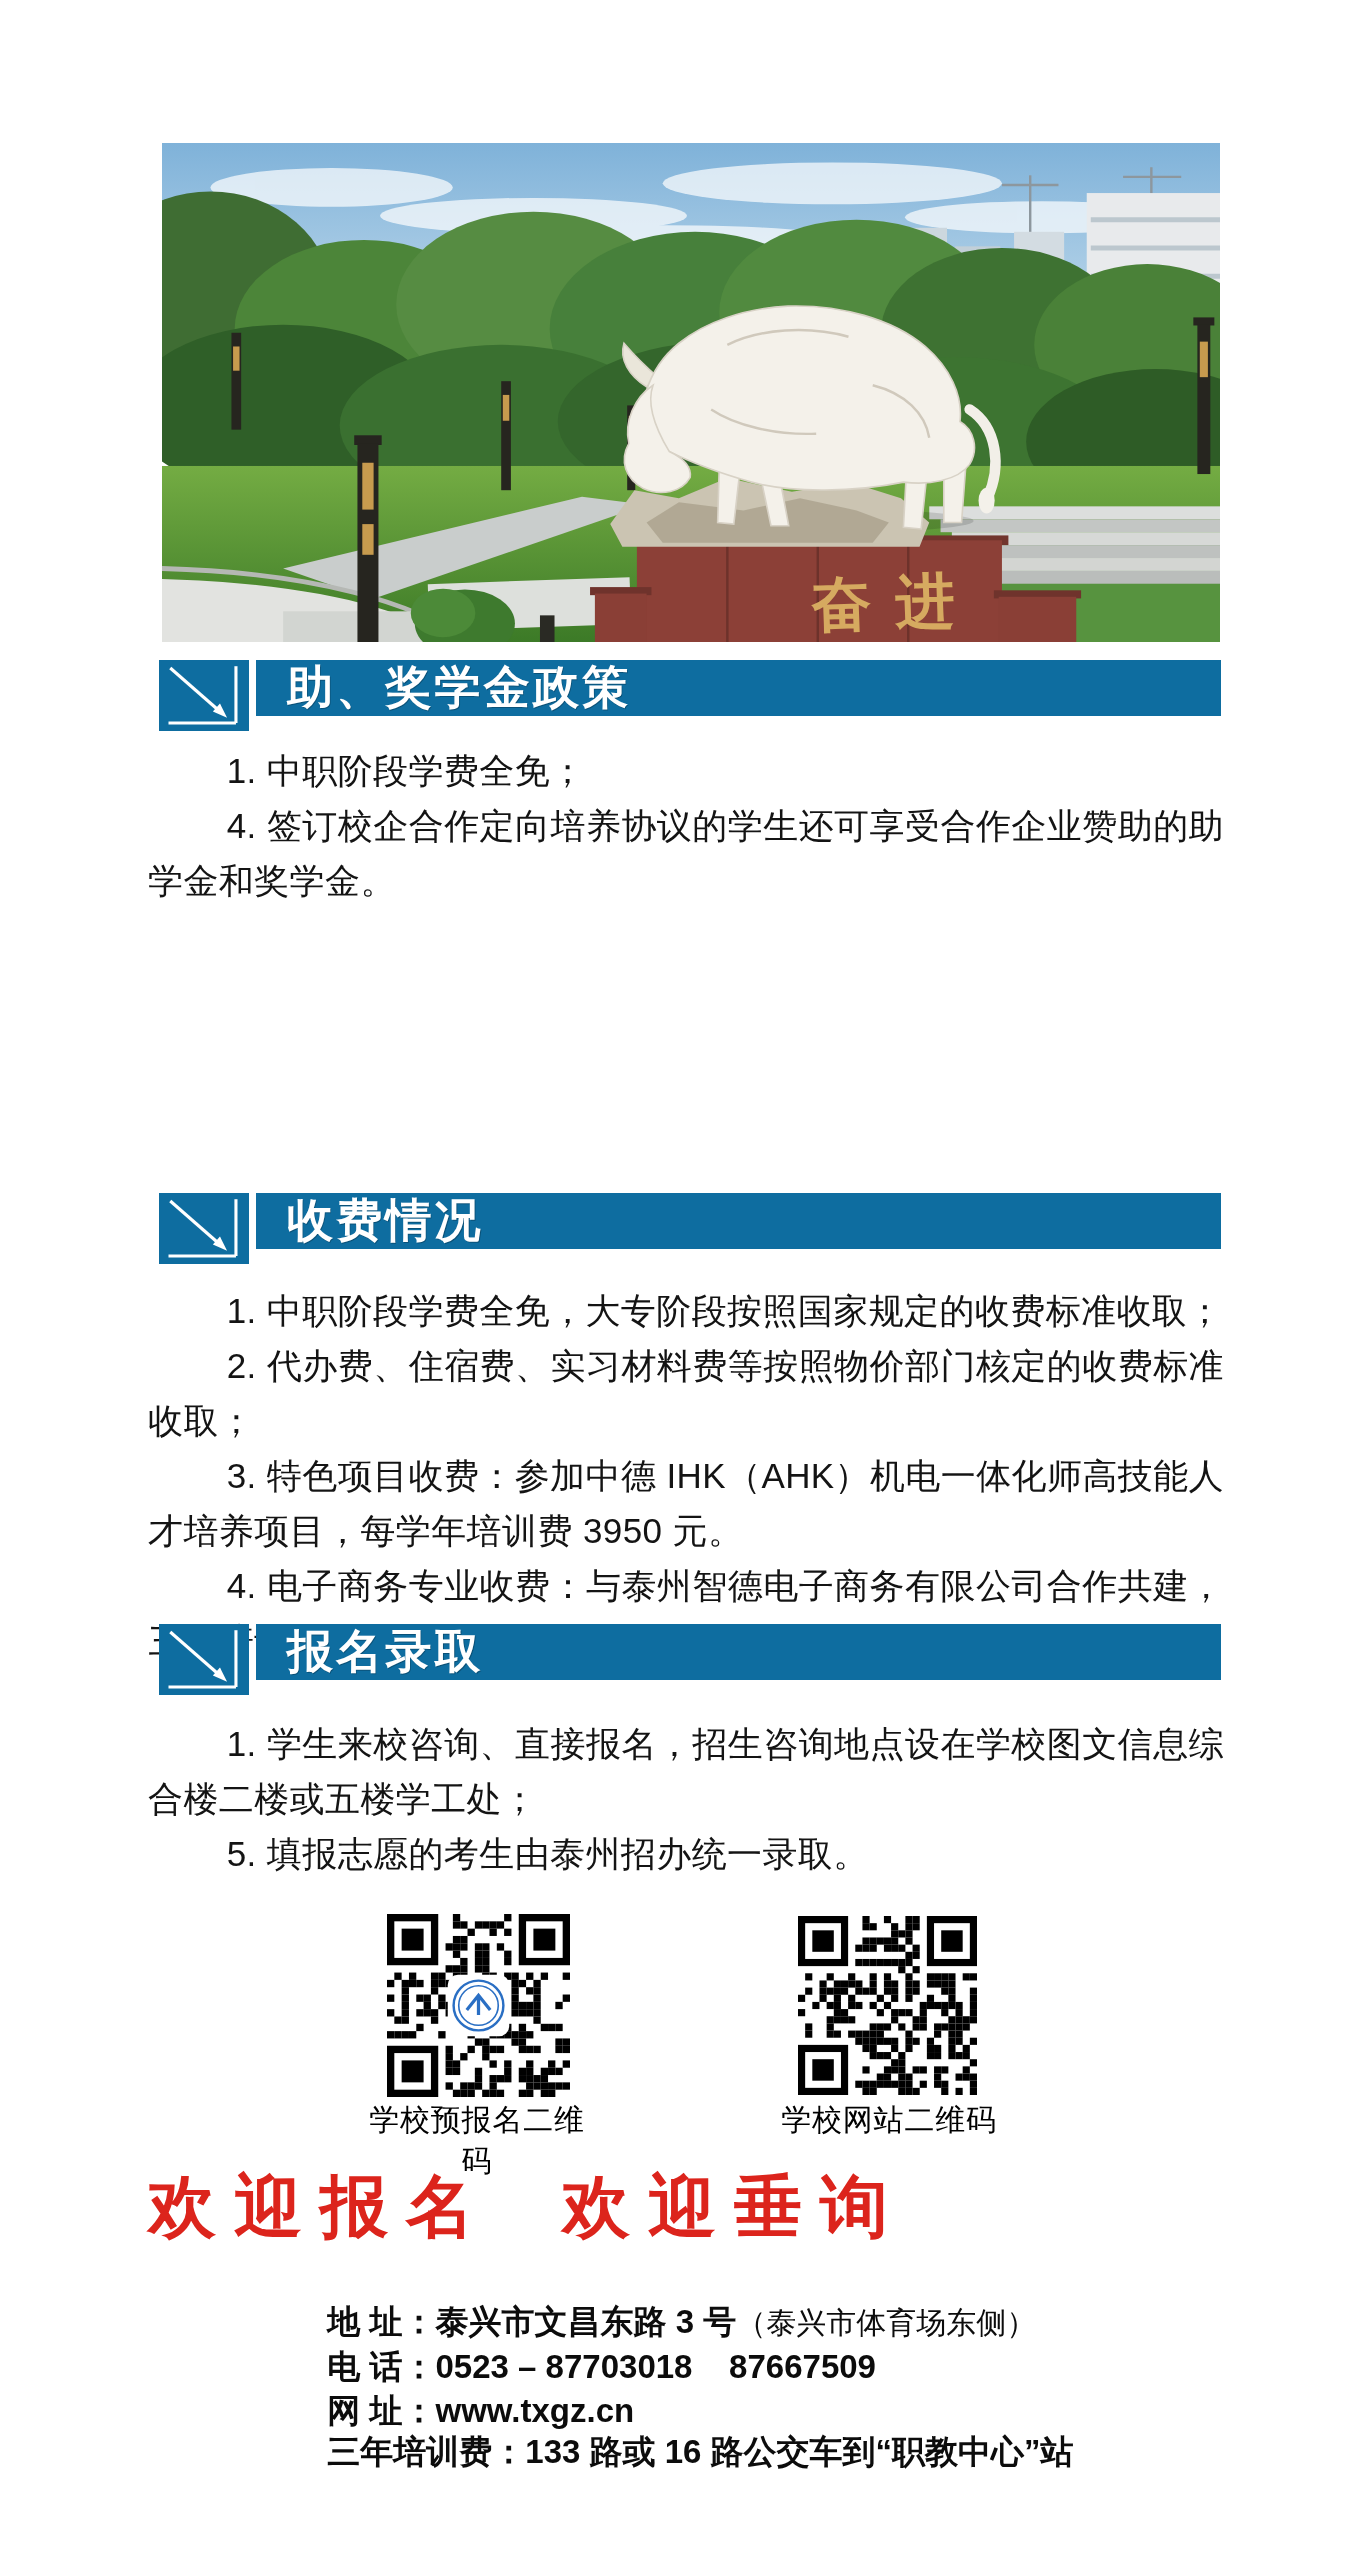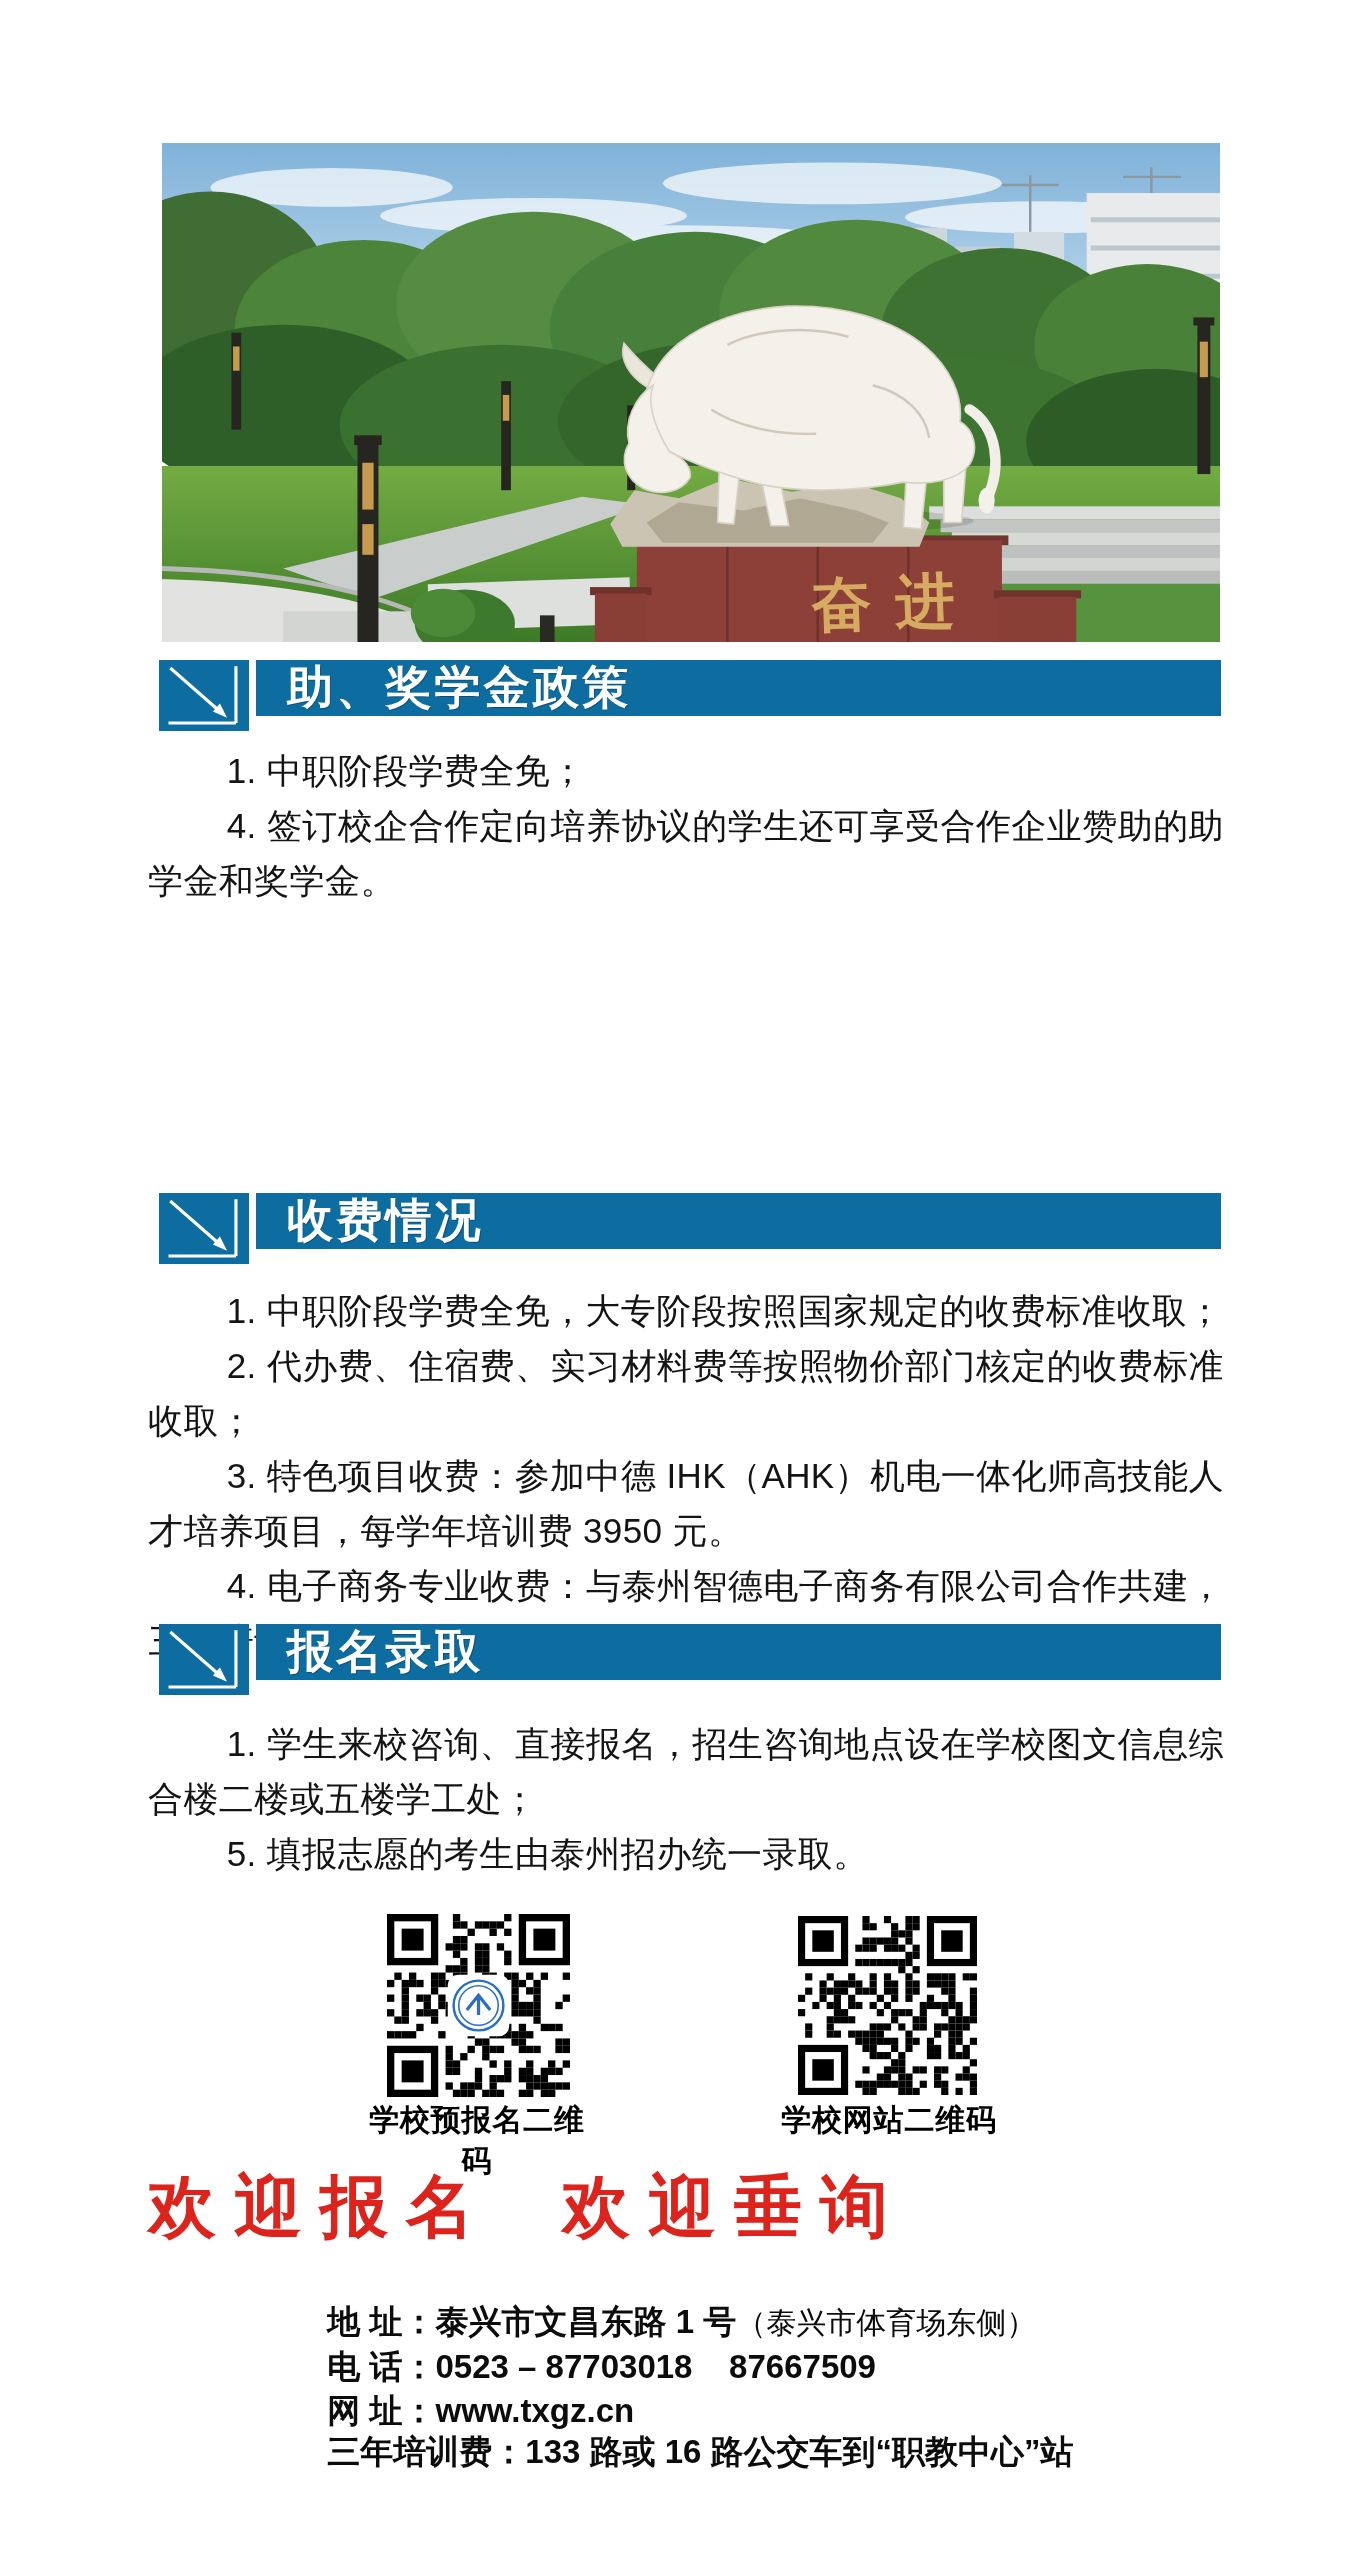--- a/index.html
+++ b/index.html
@@ -30,21 +30,21 @@
   .text-block{left:148px;width:1076px;}
   .text-block p{
     margin:0;font-size:35px;line-height:55px;text-indent:2.25em;
     text-align:justify;color:#141414;letter-spacing:0.4px;
   }
 
   
   .qr-box{width:183px;height:183px;background:#fff;}
   .qr-box svg{display:block;width:100%;height:100%;}
   .qr-caption{
-    top:2100px;width:242px;text-align:center;font-size:30px;font-weight:bold;
+    top:2100px;width:242px;text-align:center;font-size:30px;font-weight:normal;
     color:#000;letter-spacing:0.8px;
   }
 
   
   .welcome{
     left:148px;top:2170px;width:1076px;text-align:left;
     font-family:"Liberation Serif", serif;font-weight:900;
     font-size:68px;letter-spacing:18px;color:#dc241c;line-height:1.1;
     white-space:pre;
   }
@@ -707,21 +707,21 @@
       <rect x="9" y="171" width="45" height="45" fill="#fff"></rect>
       <rect x="18" y="180" width="27" height="27" fill="#000"></rect>
     </svg>
 </div>
 <div class="abs qr-caption" style="left:356px">学校预报名二维码</div>
 <div class="abs qr-caption" style="left:768px">学校网站二维码</div>
 
 <div class="abs welcome">欢迎报名  欢迎垂询</div>
 
 <div class="abs contact-row" style="top:2262px">
-  <span>地 址：</span><span>泰兴市文昌东路 1 号</span><span class="note">（泰兴市体育场东侧）</span>
+  <span>地 址：</span><span>泰兴市文昌东路 3 号</span><span class="note">（泰兴市体育场东侧）</span>
 </div>
 <div class="abs contact-row" style="top:2307px">
   <span>电 话：</span><span>0523 – 87703018    87667509</span>
 </div>
 <div class="abs contact-row" style="top:2351px">
   <span>网 址：</span><span>www.txgz.cn</span>
 </div>
 <div class="abs contact-row" style="top:2392px">
   <span>三年培训费：</span><span>133 路或 16 路公交车到“职教中心”站</span>
 </div>

